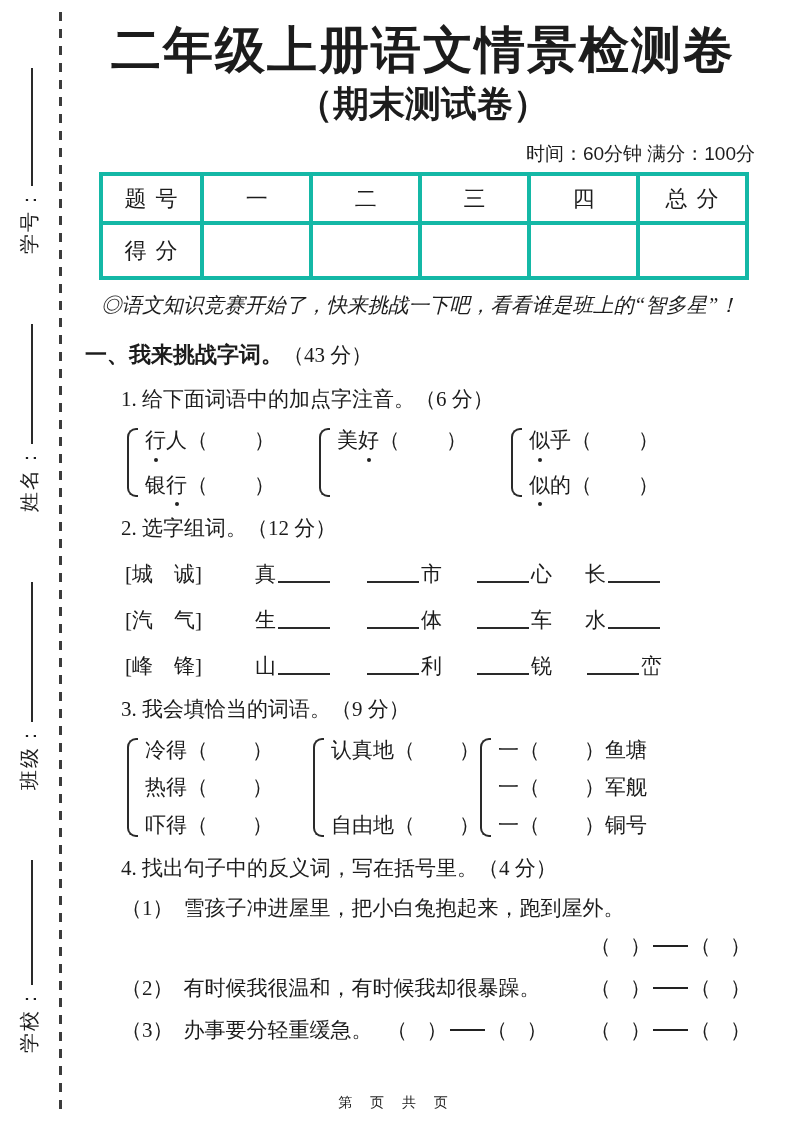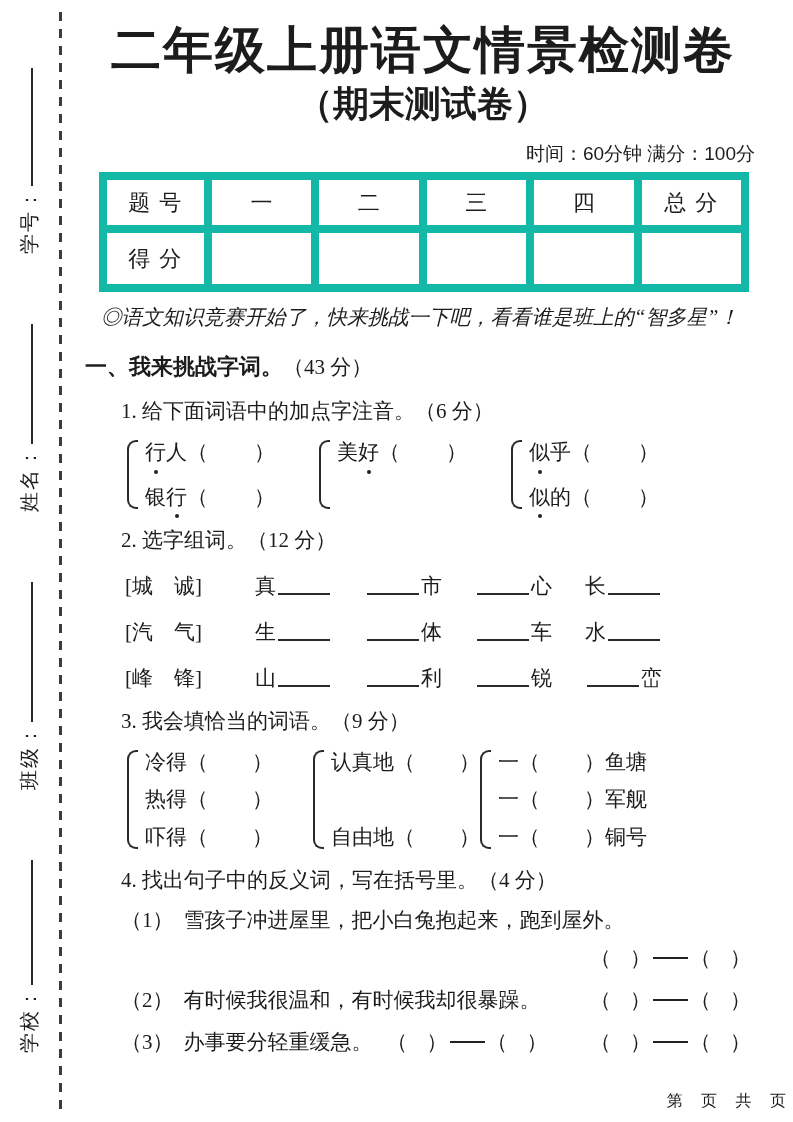--- a/index.html
+++ b/index.html
@@ -18,21 +18,21 @@
   
   .content{position:absolute;left:85px;top:0;width:676px;}
   .title{margin:22px 0 0;text-align:center;font-family:"Liberation Sans",sans-serif;
          font-weight:bold;font-size:50px;line-height:1.12;letter-spacing:2px;}
   .subtitle{margin:4px 0 0;text-align:center;font-family:"Liberation Sans",sans-serif;
             font-weight:bold;font-size:36px;line-height:1.2;}
   .meta{margin:16px 6px 5px 0;text-align:right;font-family:"Liberation Sans",sans-serif;
         font-size:19px;}
   table.score{border-collapse:collapse;margin-left:14px;width:650px;table-layout:fixed;}
   table.score{border:3px solid #222;}
-  table.score td{border:8px solid #14b8a6;text-align:center;font-size:22px;}
+  table.score td{border:4px solid #14b8a6;text-align:center;font-size:22px;}
   table.score tr:first-child td{height:43px;}
   table.score tr:last-child td{height:49px;}
   td.lblcell{letter-spacing:9px;padding-left:9px;}
   .colq{width:13.5%}
   .intro{margin:11px 0 0 16px;font-size:20.5px;white-space:nowrap;font-style:italic;}
   .sec{margin:21px 0 0;font-size:22px;}
   .sec .b{font-family:"Liberation Sans",sans-serif;font-weight:bold;}
   .sec .pts{font-size:21px;}
   .qlabel{margin:15px 0 0 36px;font-size:21px;}
   
@@ -63,22 +63,22 @@
   .q4sent{margin:12px 0 0 36px;font-size:21px;white-space:nowrap;}
   .q4num{margin-right:10px;}
   .ansline-right{margin:10px 10px 0 0;text-align:right;font-size:21px;}
   .q4flex{display:flex;align-items:baseline;margin:14px 10px 0 36px;font-size:21px;
           white-space:nowrap;text-align:center;}
   .mlauto{margin-left:auto;}
   .ml14{margin-left:14px;}
   .pair{white-space:nowrap;}
   .dash{display:inline-block;width:35px;height:2px;background:#222;
         vertical-align:6px;margin:0 2px;}
-  .footer{position:absolute;left:0;right:0;bottom:10px;text-align:right;
-          font-size:16px;letter-spacing:7px;font-family:"Liberation Sans",sans-serif;}
+  .footer{position:absolute;left:0;right:0;bottom:10px;text-align:center;
+          font-size:14px;letter-spacing:7px;font-family:"Liberation Sans",sans-serif;}
 </style>
 </head>
 <body>
 
 <div class="page">
 
   <div class="cutline"></div>
 
   <div class="sidebar">
     <span class="fld">

